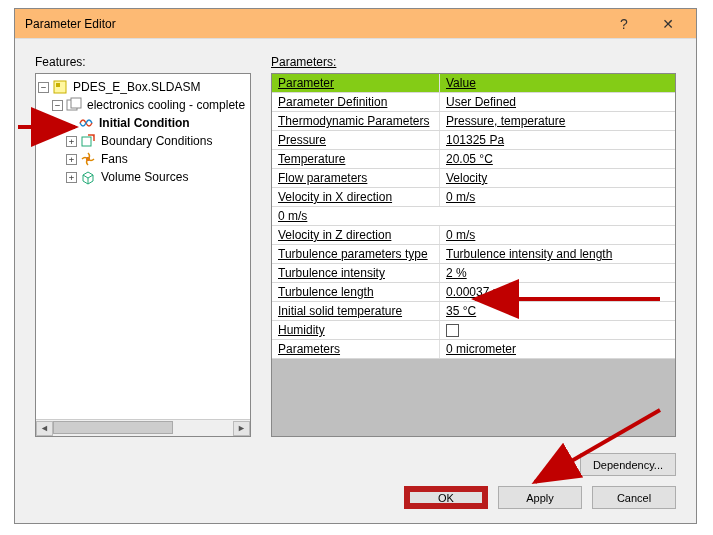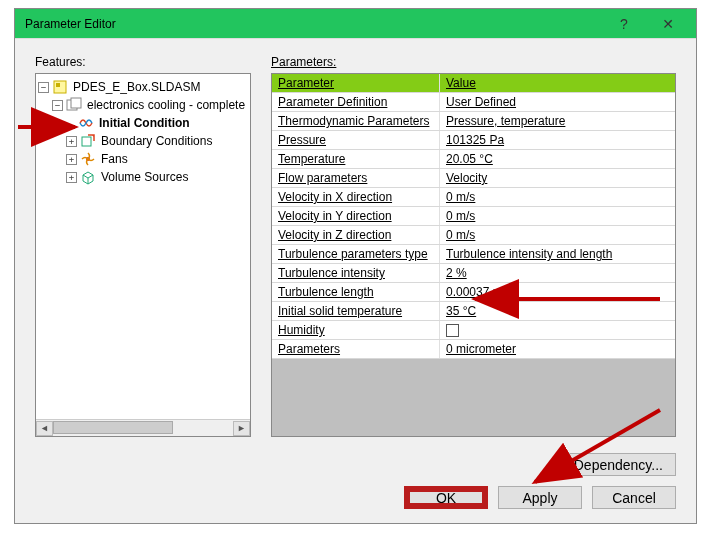--- a/index.html
+++ b/index.html
@@ -11,21 +11,21 @@
     background:#fff;
     width:713px; height:535px;
     position:relative;
   }
   .dialog {
     position:absolute; left:14px; top:8px; width:683px; height:516px;
     border:1px solid #888; background:#fff;
     display:flex; flex-direction:column;
   }
   .titlebar {
-    height:30px; background:#22c55e; border-bottom:1px solid #ddd;
+    height:30px; background:#fdba74; border-bottom:1px solid #ddd;
     display:flex; align-items:center; padding:0 6px 0 10px;
   }
   .titlebar .title { flex:1; font-size:12px; }
   .titlebar .tb-btn {
     width:44px; height:28px; display:flex; align-items:center; justify-content:center;
     font-size:14px; color:#333; cursor:default;
   }
   .body {
     flex:1; padding:16px 20px 14px 20px; display:flex; flex-direction:column;
     background:#f0f0f0;
@@ -74,21 +74,21 @@
   .chk {
     width:13px; height:13px; border:1px solid #555; background:#fff; display:inline-block;
   }
   
   .btnrow {
     display:flex; justify-content:flex-end; gap:10px; margin-top:10px;
   }
   .btnrow.first { margin-top:16px; }
   .btn {
     min-width:84px; height:23px; border:1px solid #adadad; background:#e1e1e1;
-    font-size:14px; display:flex; align-items:center; justify-content:center; cursor:default;
+    font-size:11px; display:flex; align-items:center; justify-content:center; cursor:default;
     padding:0 12px;
   }
   .btn.default { border:6px solid #b91c1c; padding:0 11px; }
   
   .overlay { position:absolute; left:0; top:0; width:713px; height:535px; pointer-events:none; }
 </style>
 </head>
 <body>
 
 <div class="dialog">
@@ -210,21 +210,20 @@
                 </div>
                 <div class="grow">
                   <div class="c name">Flow parameters</div>
                   <div class="c val">Velocity</div>
                 </div>
                 <div class="grow">
                   <div class="c name">Velocity in X direction</div>
                   <div class="c val">0 m/s</div>
                 </div>
                 <div class="grow">
-                  <div class="c name">Velocity in Y direction</div>
                   <div class="c val">0 m/s</div>
                 </div>
                 <div class="grow">
                   <div class="c name">Velocity in Z direction</div>
                   <div class="c val">0 m/s</div>
                 </div>
                 <div class="grow">
                   <div class="c name">Turbulence parameters type</div>
                   <div class="c val">Turbulence intensity and length</div>
                 </div>

